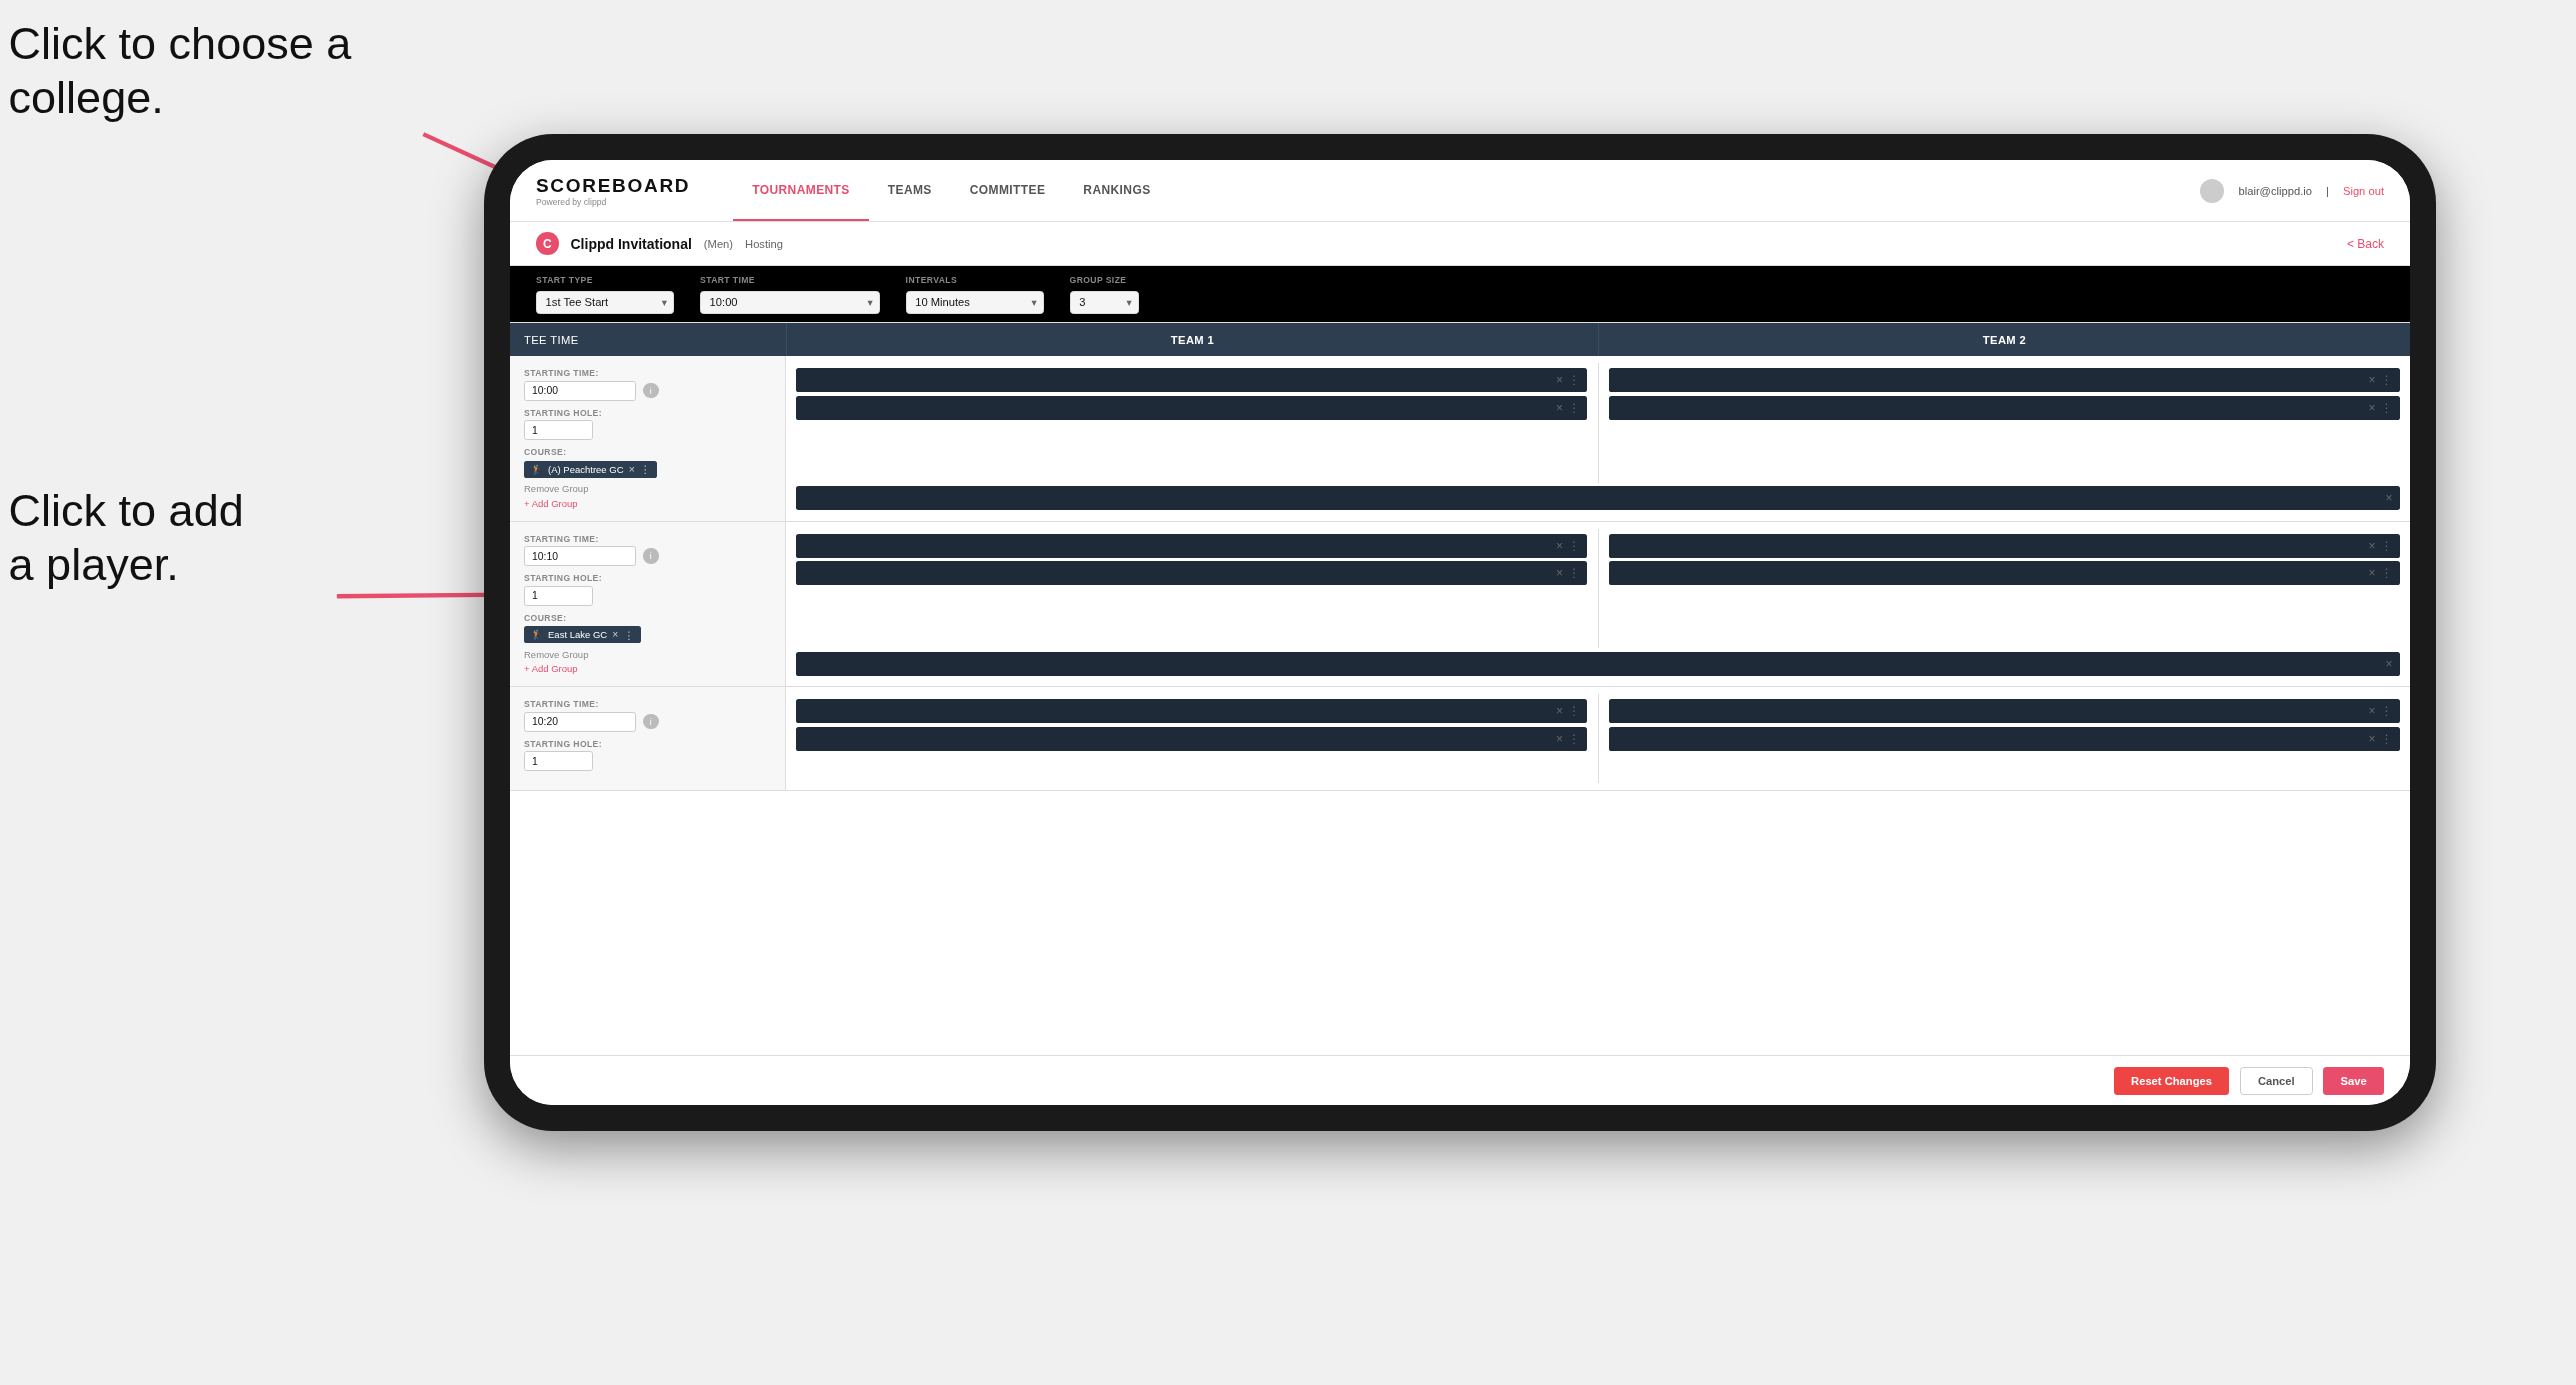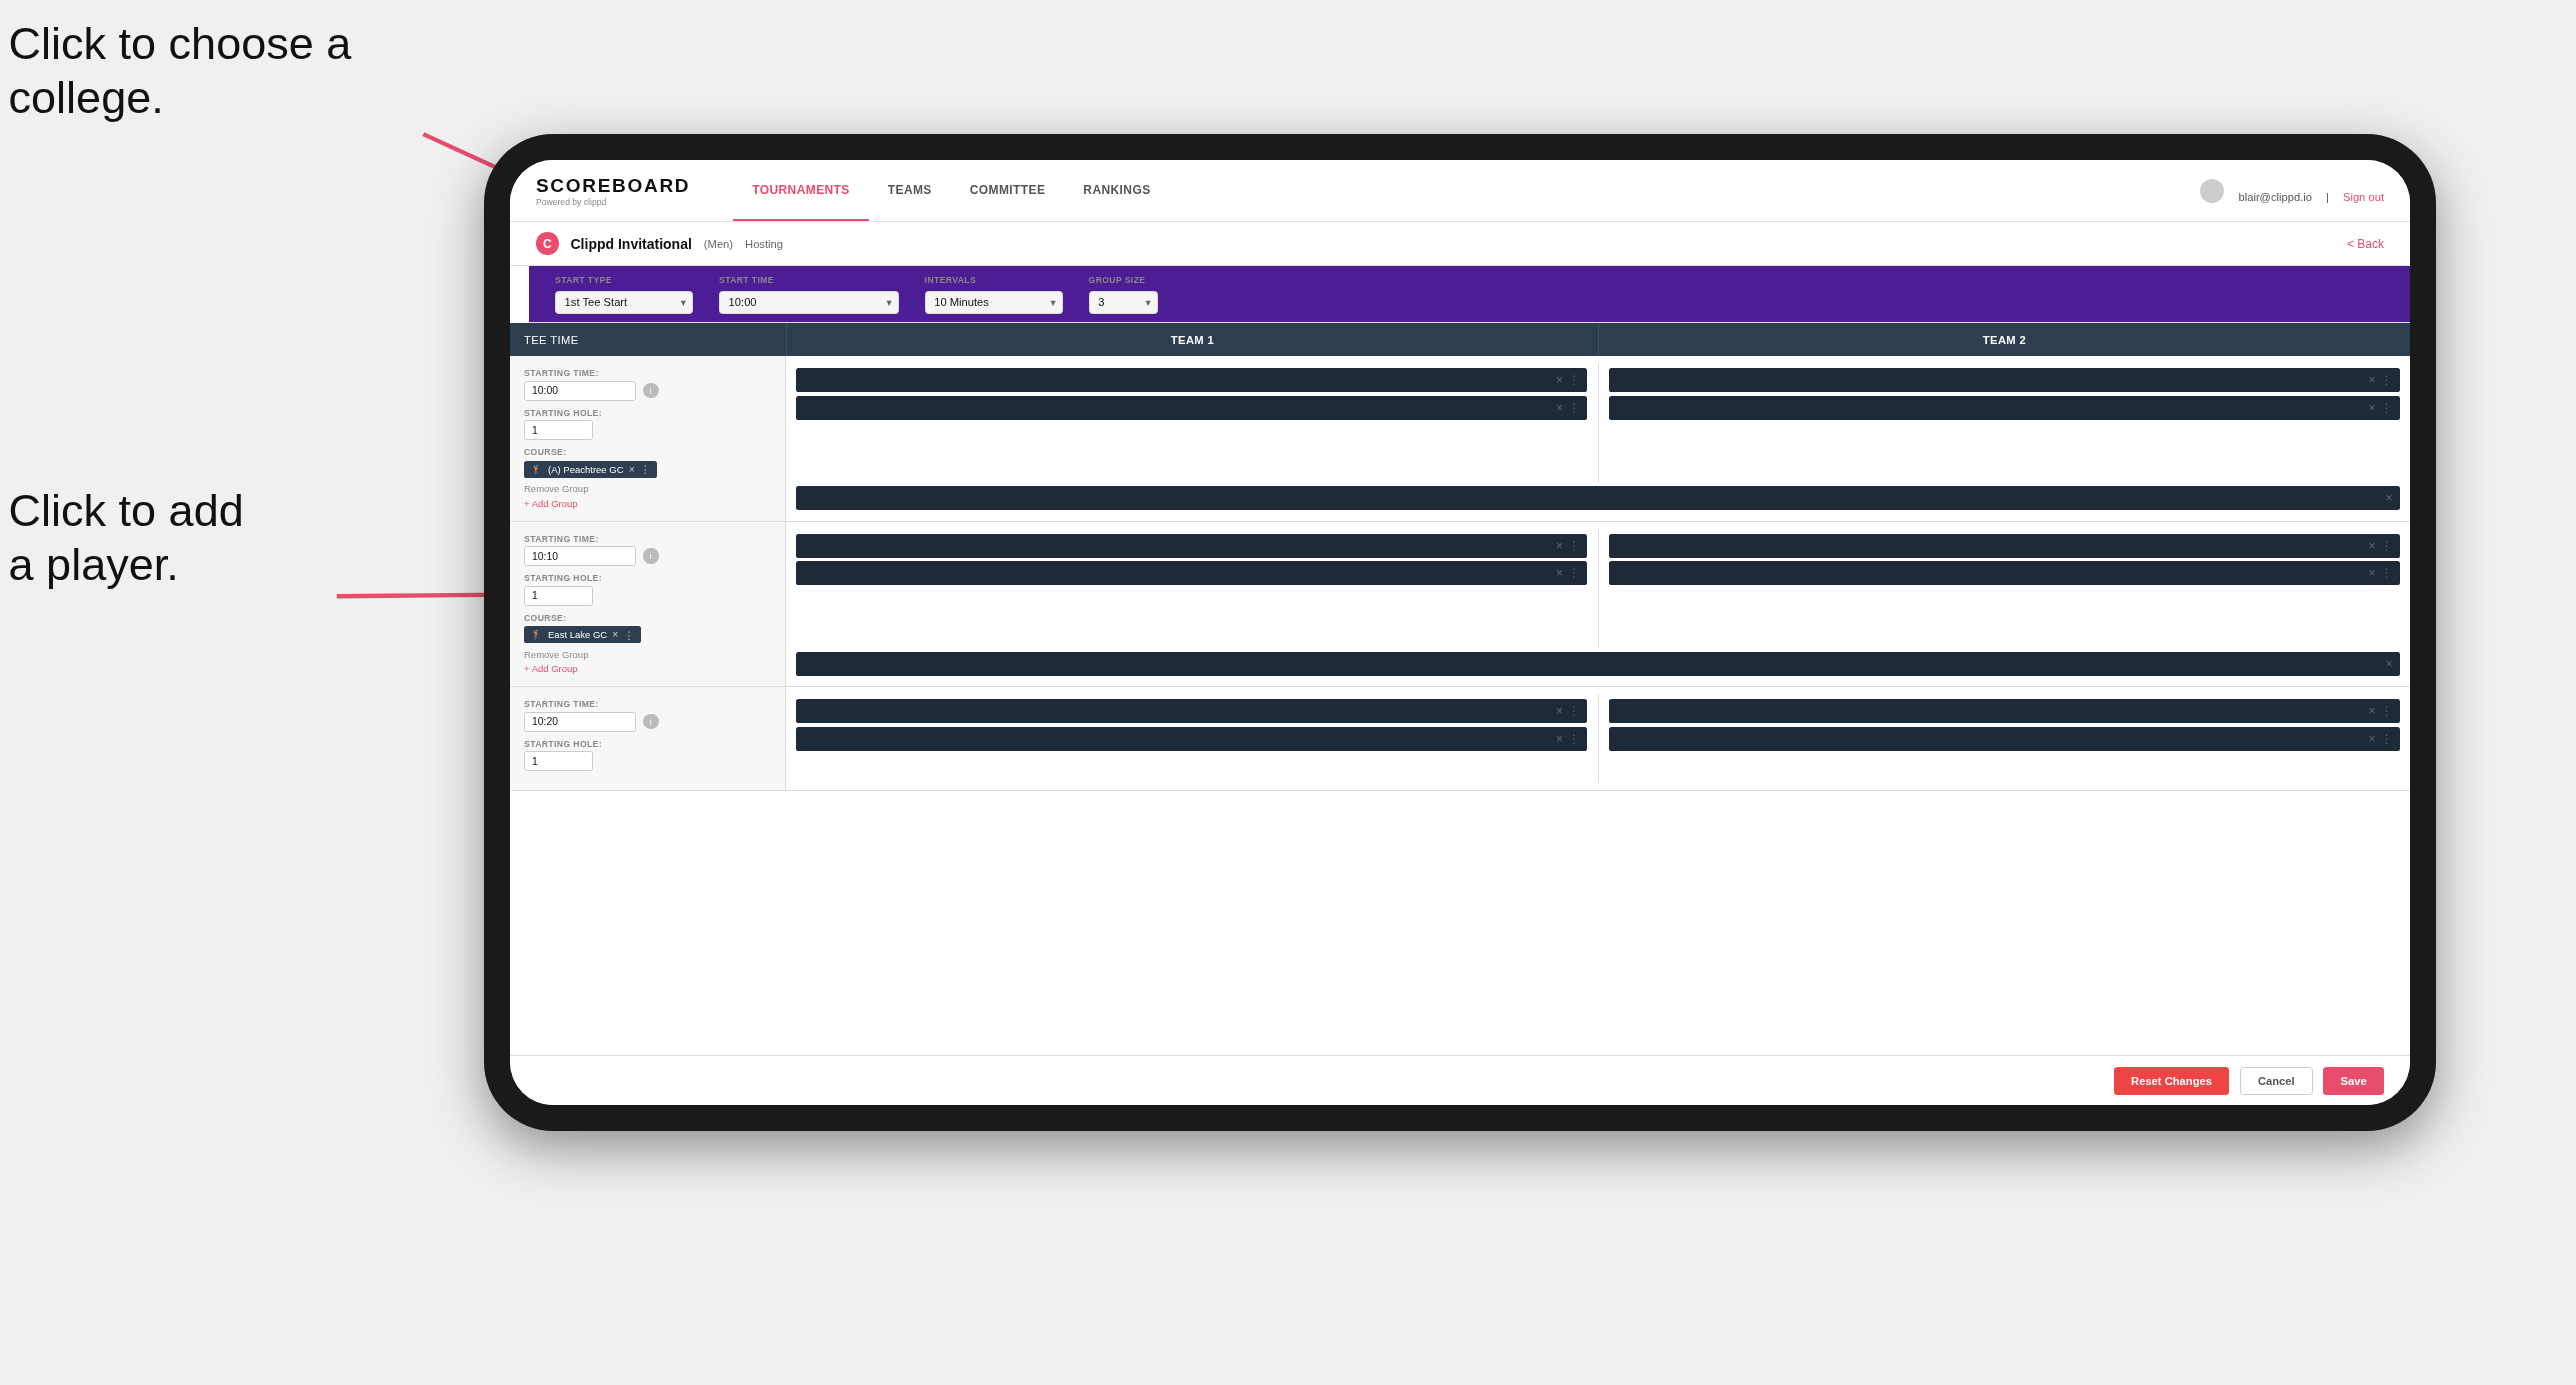--- a/index.html
+++ b/index.html
@@ -103,21 +103,21 @@
       text-decoration: none;
     }
     .nav-tab.active {
       color: #e84d6c;
       border-bottom: 2.6px solid #e84d6c;
     }
 
     .header-right {
       margin-left: auto;
       display: flex;
-      align-items: flex-end;
+      align-items: center;
       gap: 14px;
       font-size: 11.2px;
       color: #555;
     }
     .avatar-dot {
       width: 24px;
       height: 24px;
       border-radius: 50%;
       background: #ccc;
     }
@@ -159,28 +159,27 @@
     }
     .back-btn {
       margin-left: auto;
       font-size: 12px;
       color: #e84d6c;
       cursor: pointer;
     }
 
     
     .settings-bar {
-      background: #4c1d95;
+      background: #000000;
       padding: 8.6px 26px;
       display: flex;
       gap: 26px;
       align-items: center;
       border-bottom: 0.9px solid #e0e0e0;
       flex-shrink: 0;
-      margin-left: 19px;
     }
     .setting-group {
       display: flex;
       flex-direction: column;
       gap: 3.5px;
     }
     .setting-select {
       background: #f5f5f5;
       border: 0.9px solid #ddd;
       border-radius: 3.5px;

